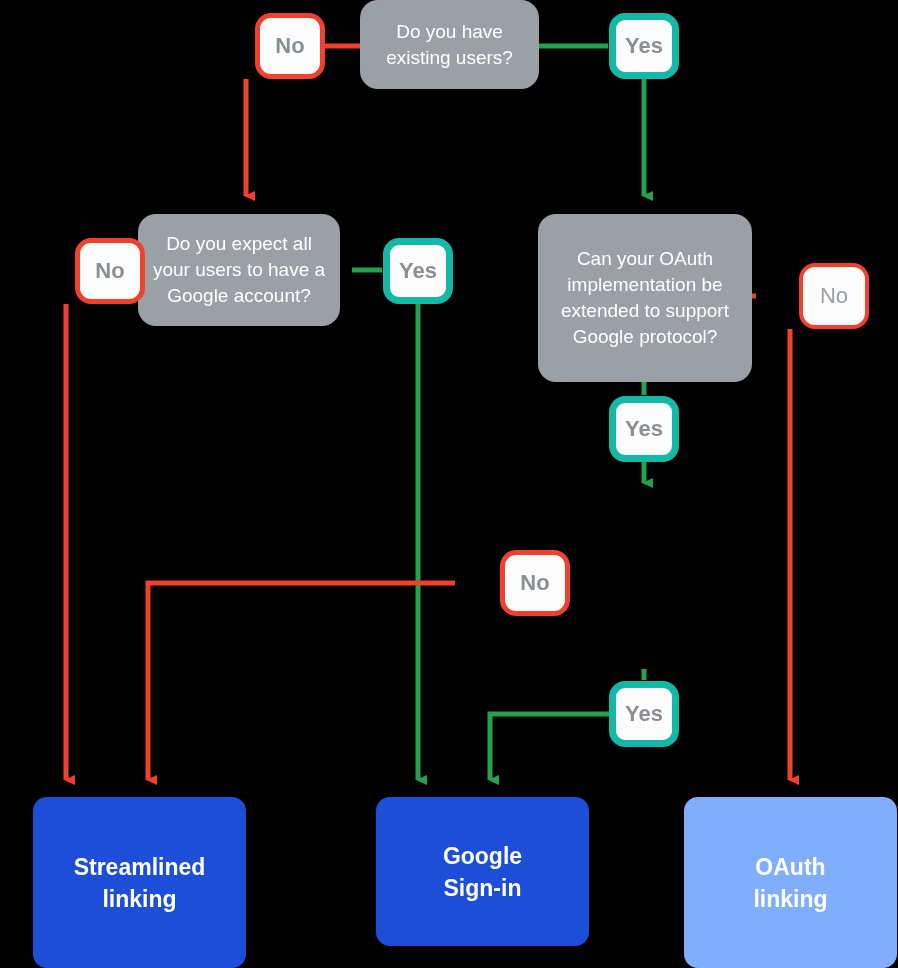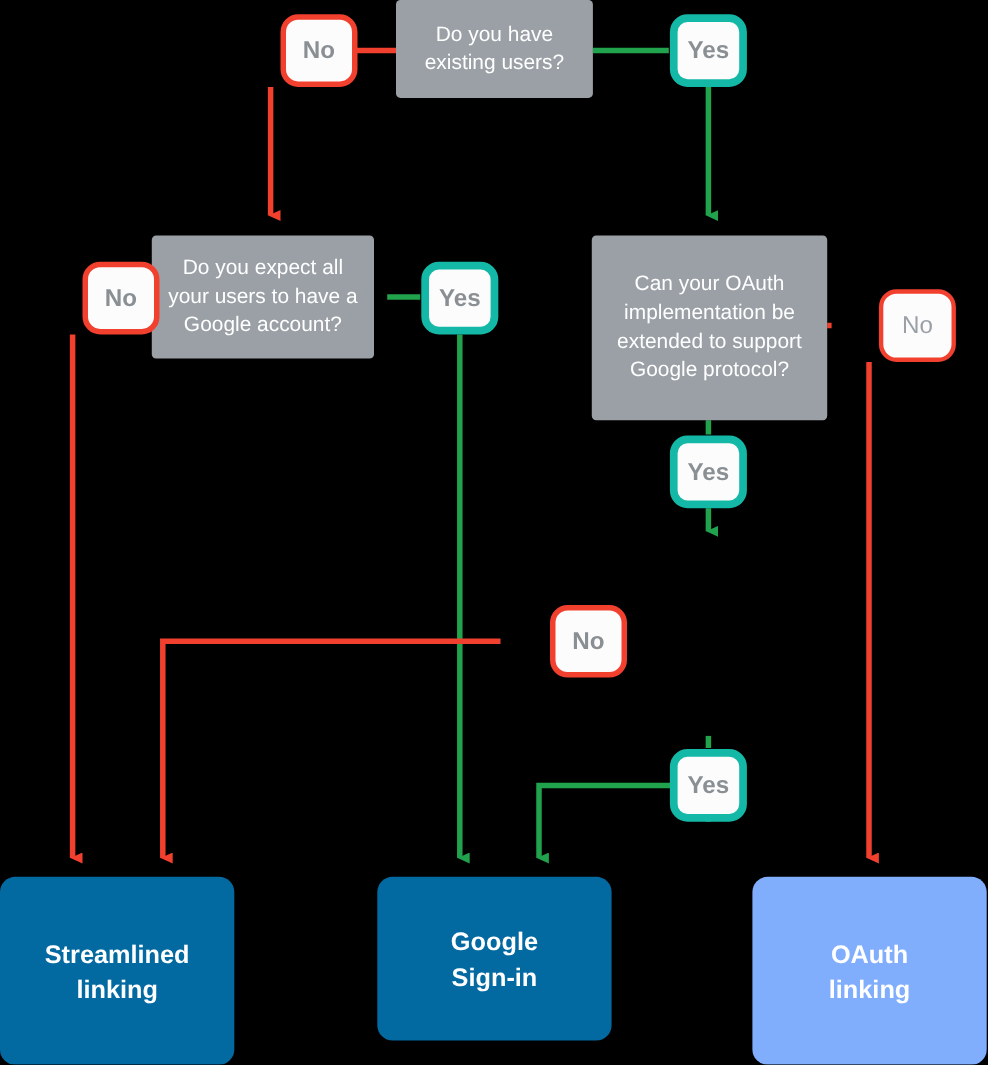--- a/index.html
+++ b/index.html
@@ -18,42 +18,42 @@
     display:flex;align-items:center;justify-content:center;
     text-align:center;
     border-radius:10px;
   }
   .decision{
     background:#9aa0a6;
     color:#ffffff;
     font-size:19px;
     line-height:26px;
     padding:10px 14px;
-    border-radius:4px;
+    border-radius:18px;
   }
   .pill{
     background:#fcfcfc;
     border-radius:16px;
     font-size:22px;
     font-weight:bold;
     color:#8a8f94;
     z-index:5;
   }
   .pill.red{border:5px solid #f2402f;margin-left:44px;}
   .pill.green{border:7px solid #14b8a6;justify-content:center;}
   .pill.thin{font-weight:normal;color:#9aa0a6;border-width:4px;}
 
   .result{
     color:#ffffff;
     font-size:23px;
     line-height:32px;
     font-weight:bold;
     border-radius:14px;
   }
-  .result.primary{background:#0369a1;}
+  .result.primary{background:#1d4ed8;margin-left:33px;}
   .result.secondary{background:#81aefc;font-weight:bold;}
 </style>
 </head>
 <body>
 
 <div id="stage">
 
   <svg id="wires" viewBox="0 0 898 968" xmlns="http://www.w3.org/2000/svg">
     <defs>
       <marker id="ar-red" markerWidth="12" markerHeight="12" refX="5" refY="9" orient="auto" markerUnits="userSpaceOnUse">

